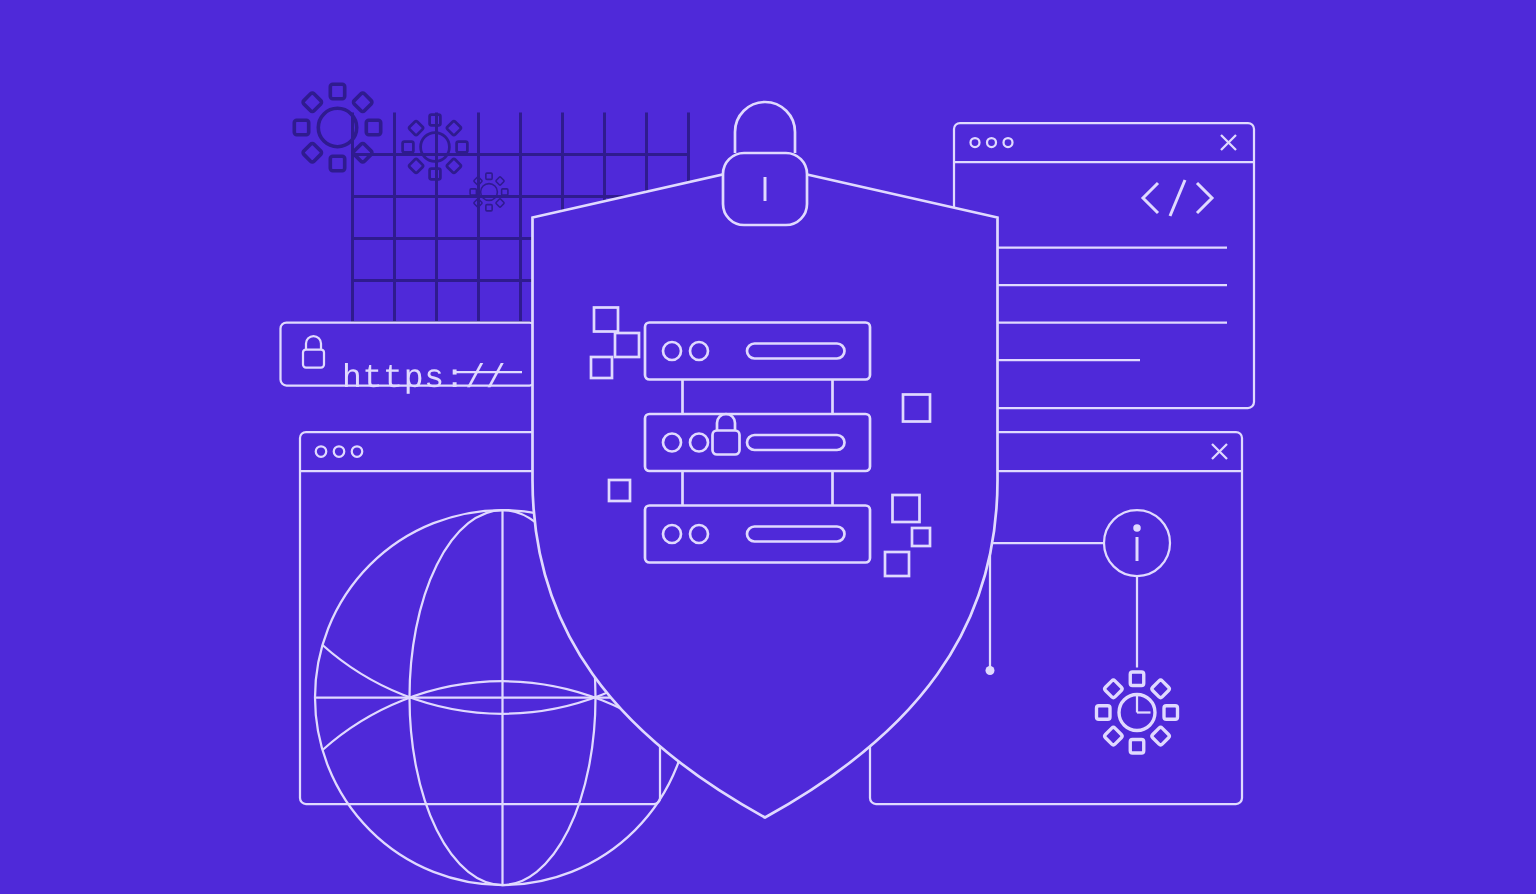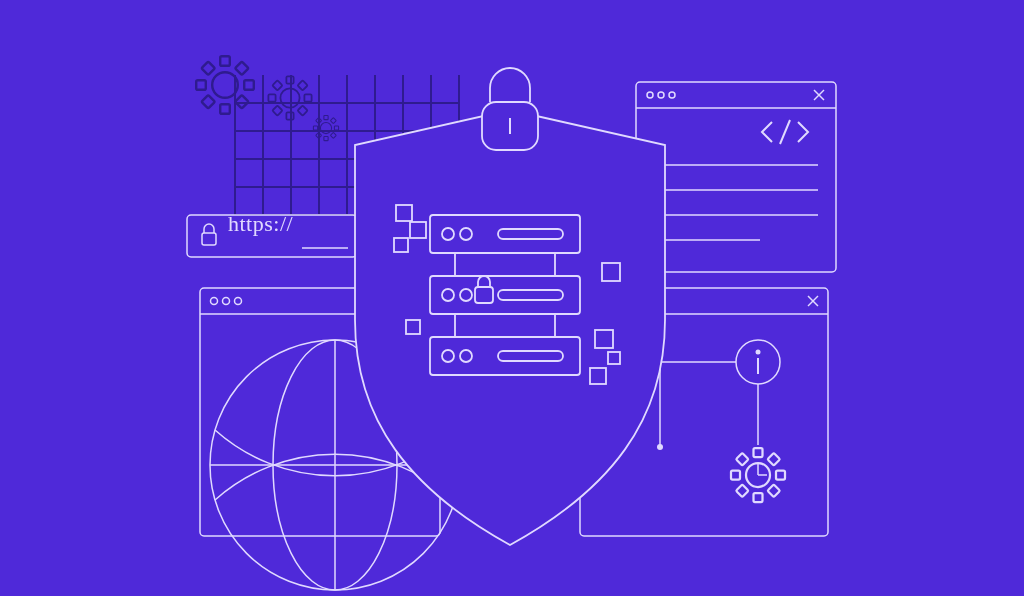--- a/index.html
+++ b/index.html
@@ -10,24 +10,24 @@
     font-family: Arial, sans-serif;
   }
   .stage {
     position: absolute;
     inset: 0;
   }
   svg { display: block; }
   .url-text {
     position: absolute;
     left: 228px;
-    top: 211px;
+    top: 240px;
     color: #E0D9FF;
     font-size: 22px;
-    font-family: Liberation Serif, serif;
+    font-family: Liberation Mono, monospace;
     letter-spacing: 0.5px;
   }
 </style>
 </head>
 <body>
 
 <div class="stage">
 
 <svg width="1024" height="596" viewBox="0 0 1024 596">
   <defs>

